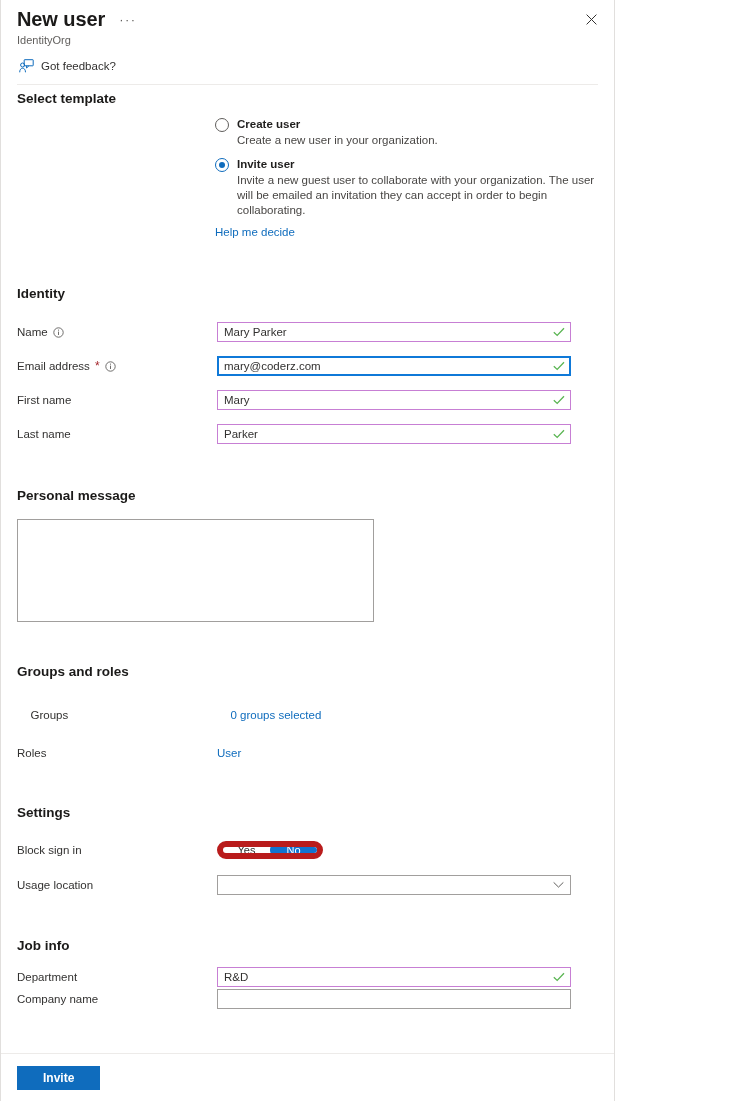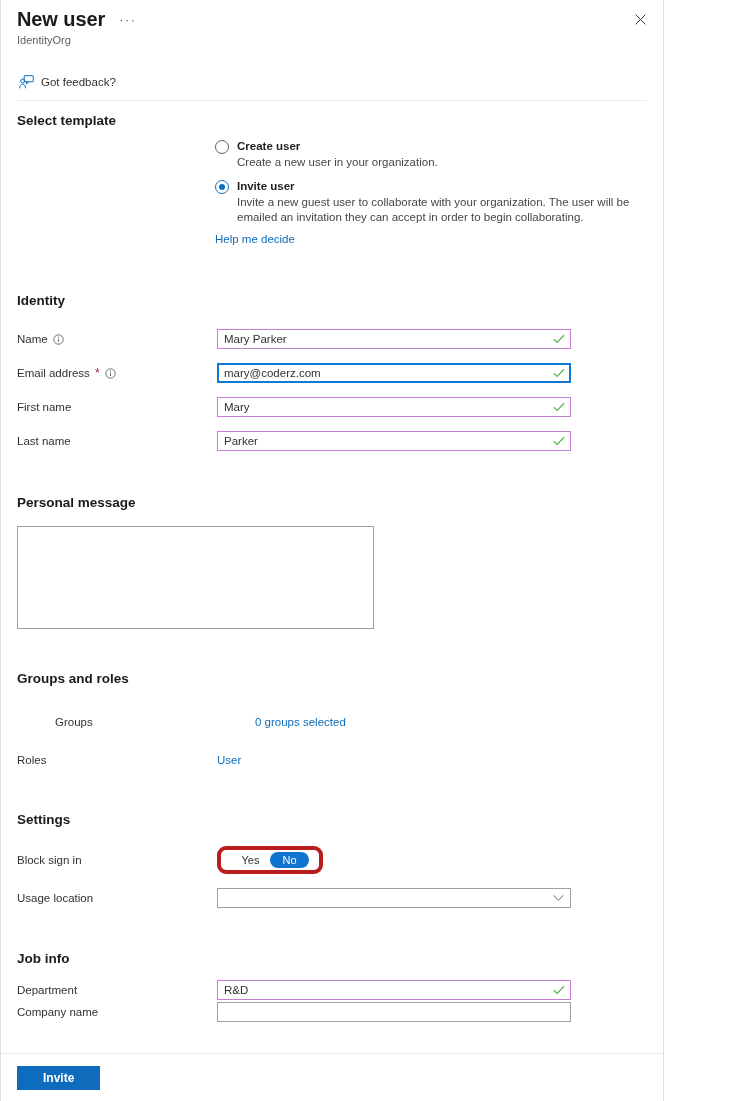--- a/index.html
+++ b/index.html
@@ -8,21 +8,21 @@
     width: 749px;
     height: 1101px;
     background: #ffffff;
     font-family: "Liberation Sans", sans-serif;
     font-size: 12px;
     color: #323130;
     position: relative;
     overflow: hidden;
   }
   .page {
-    width: 664px;
+    width: 615px;
     height: 1101px;
     position: relative;
     border-left: 1px solid #e1dfdd;
     border-right: 1px solid #e1dfdd;
     background: #fff;
     display: flex;
     flex-direction: column;
   }
 
   
@@ -64,21 +64,21 @@
     height: 26px;
     display: flex;
     align-items: center;
     justify-content: center;
     color: #323130;
     font-size: 14px;
     cursor: pointer;
     user-select: none;
   }
   .commandbar {
-    margin-top: 20px;
+    margin-top: 4px;
     height: 27px;
     display: flex;
     align-items: center;
   }
   .feedback-btn {
     display: flex;
     align-items: center;
     gap: 7px;
     cursor: pointer;
     padding: 2px 2px;
@@ -225,27 +225,27 @@
     line-height: 15px;
     max-width: 510px;
     margin-top: 1px;
   }
 
   
   .toggle {
     display: inline-flex;
     align-items: center;
     height: 18px;
-    border: 4px solid #b91c1c;
+    border: 6px solid #b91c1c;
     border-radius: 9px;
     background: #fff;
     overflow: hidden;
     cursor: pointer;
     width: 106px;
-    padding: 10px;
+    padding: 0;
     justify-content: flex-end;
   }
   .toggle-opt {
     flex: 1 1 50%;
     text-align: center;
     font-size: 11px;
     line-height: 16px;
     color: #323130;
     border-radius: 9px;
     user-select: none;
@@ -305,21 +305,21 @@
           <path d="M0.7 13.3 C0.7 10.6 2.0 9.2 3.6 9.2 C5.2 9.2 6.5 10.6 6.5 13.3" fill="none" stroke="#0f6cbd" stroke-width="1"></path>
         </svg>
         <span class="feedback-label">Got feedback?</span>
       </div>
     </div>
     <div class="hdr-divider"></div>
   </div>
 
   <div class="content">
 
-    <div class="section" style="margin-top:12px;">
+    <div class="section" style="margin-top:6px;">
       <div class="section-title">Select template</div>
 
       <div class="radio-block" style="margin-top:10px;">
 
         <div class="radio-item">
           <span class="radio-mark"></span>
           <span class="radio-text">
             <span class="radio-title" style="display:block;">Create user</span>
             <span class="radio-desc" style="display:block;">Create a new user in your organization.</span>
           </span>

